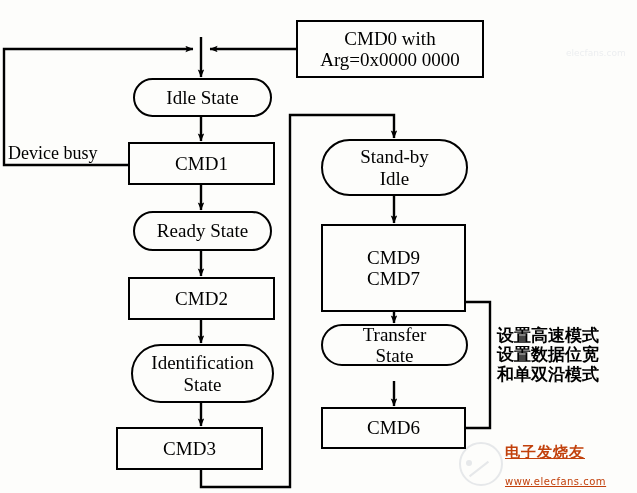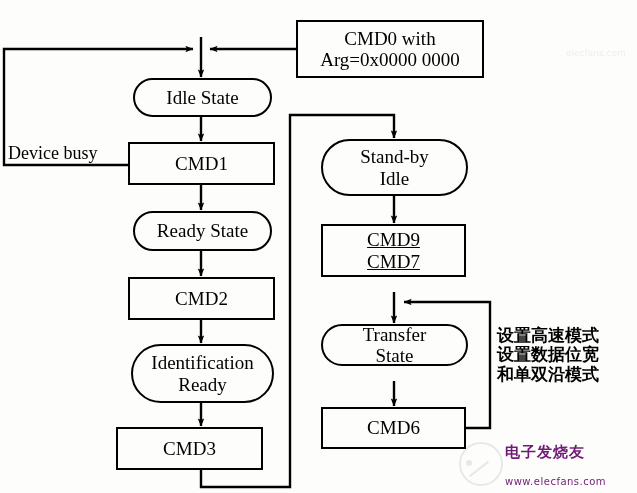--- a/index.html
+++ b/index.html
@@ -26,23 +26,24 @@
   .rect{border-radius:0;}
   .oval{border-radius:999px;}
   .node .lbl{display:block;white-space:pre-line;}
   .sidelabel{
     position:absolute;z-index:4;color:#000;background:transparent;
     font-family:"Liberation Serif","DejaVu Serif",serif;
     white-space:pre-line;line-height:1.14;
   }
   .cjk{font-family:Liberation Sans, sans-serif;font-weight:700;}
   .wm{
-    position:absolute;z-index:1;color:#701a75;pointer-events:none;
+    position:absolute;z-index:1;color:#c2410c;pointer-events:none;
     font-family:"DejaVu Sans","Liberation Sans",sans-serif;
     line-height:1.05;
+    text-decoration:underline;
   }
   .wm .wmtop{font-size:15px;letter-spacing:1px;font-weight:700;}
   .wm .wmbot{font-size:10px;letter-spacing:.5px;margin-top:16px;}
   .wmcircle{
     position:absolute;z-index:1;border:2px solid #e6e8ea;border-radius:50%;
     width:40px;height:40px;pointer-events:none;
   }
   .wmcircle:before{
     content:"";position:absolute;left:6px;top:24px;width:24px;height:2px;
     background:#e6e8ea;transform:rotate(-38deg);
@@ -121,33 +122,33 @@
   <div class="node oval" style="left:133px;top:211px;width:139px;height:40px;font-size:19px;">
     <span class="lbl">Ready State</span>
   </div>
 
   <div class="node rect" style="left:128px;top:277px;width:147px;height:43px;font-size:19px;align-items:center;">
     <span class="lbl">CMD2</span>
   </div>
 
   <div class="node oval" style="left:131px;top:344px;width:143px;height:59px;font-size:19px;">
     <span class="lbl">Identification
-Ready</span>
+State</span>
   </div>
 
   <div class="node rect" style="left:116px;top:427px;width:147px;height:43px;font-size:19px;">
     <span class="lbl">CMD3</span>
   </div>
 
   <div class="node oval" style="left:321px;top:139px;width:147px;height:57px;font-size:19px;">
     <span class="lbl">Stand-by
 Idle</span>
   </div>
 
-  <div class="node rect" style="left:321px;top:224px;width:145px;height:53px;font-size:19px;text-decoration:underline;">
+  <div class="node rect" style="left:321px;top:224px;width:145px;height:88px;font-size:19px;">
     <span class="lbl">CMD9
 CMD7</span>
   </div>
 
   <div class="node oval" style="left:321px;top:324px;width:147px;height:42px;font-size:19px;">
     <span class="lbl">Transfer
 State</span>
   </div>
 
   <div class="node rect" style="left:321px;top:407px;width:145px;height:42px;font-size:19px;align-items:center;">

